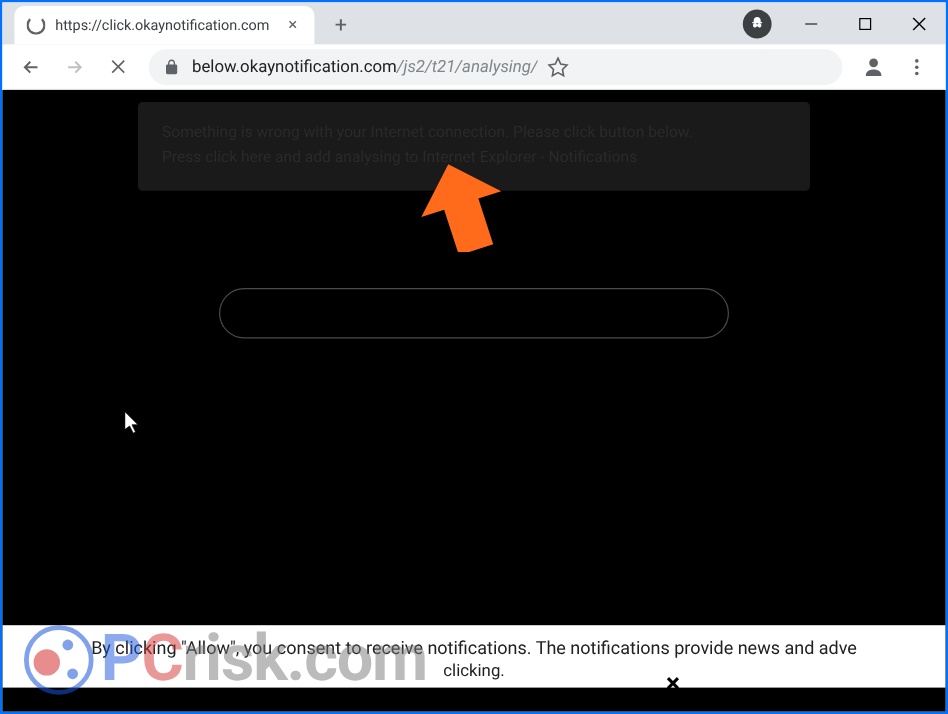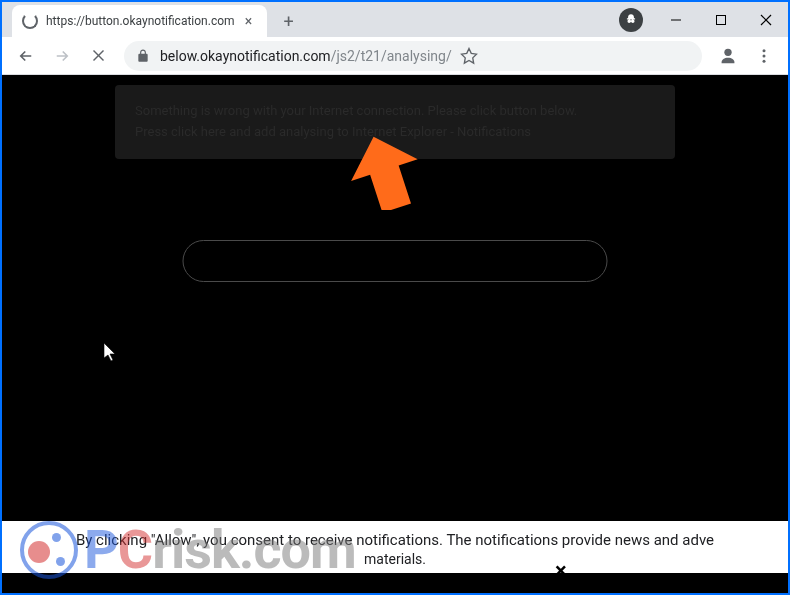--- a/index.html
+++ b/index.html
@@ -16,21 +16,21 @@
 .win-btn { width: 45px; height: 30px; display: flex; align-items: center; justify-content: center; color: #000; cursor: pointer; }
 .incognito-badge { position: absolute; right: 145px; top: 6px; width: 24px; height: 24px; background: #3c4043; border-radius: 50%; display: flex; align-items: center; justify-content: center; }
 .incognito-badge svg { width: 14px; height: 14px; fill: #fff; }
 .toolbar { height: 38px; background: #fff; display: flex; align-items: center; padding: 0 8px; gap: 4px; border-bottom: 1px solid #dadce0; }
 .nav-btn { width: 32px; height: 32px; display: flex; align-items: center; justify-content: center; color: #5f6368; cursor: pointer; border-radius: 50%; }
 .nav-btn.disabled { color: #bdc1c6; cursor: default; }
 .address-bar { flex: 1; height: 30px; background: #f1f3f4; border-radius: 15px; display: flex; align-items: center; padding: 0 12px; margin: 0 6px; }
 .lock-icon { width: 14px; height: 14px; margin-right: 10px; flex-shrink: 0; }
 .url-text { font-size: 14px; color: #202124; white-space: nowrap; overflow: hidden; }
 .url-domain { color: #202124; }
-.url-path { color: #80868b; }
+.url-path { color: #80868b; font-style: italic; }
 .star-icon { width: 18px; height: 18px; margin-left: 8px; flex-shrink: 0; }
 .content { flex: 1; background: #000; position: relative; overflow: hidden; }
 .dark-banner { position: absolute; top: 10px; left: 50%; transform: translateX(-50%); width: 560px; background: #1a1a1a; padding: 16px 20px; border-radius: 4px; }
 .dark-banner-line { color: #2a2a2a; font-size: 13px; line-height: 1.6; white-space: nowrap; overflow: hidden; }
 .pill { position: absolute; top: 165px; left: 50%; transform: translateX(-50%); width: 425px; height: 42px; border: 1px solid #4a4a4a; border-radius: 21px; }
 .cursor-arrow { position: absolute; top: 268px; left: 102px; width: 14px; height: 20px; color: #fff; pointer-events: none; }
 .consent-bar { position: absolute; bottom: 20px; left: 0; right: 0; background: #fff; padding: 10px 16px 6px; display: flex; flex-direction: column; align-items: center; }
 .consent-text { font-size: 15px; color: #202124; white-space: nowrap; }
 .consent-sub { font-size: 14px; color: #202124; margin-top: 2px; position: relative; }
 .consent-close { position: absolute; bottom: 10px; left: 50%; margin-left: 160px; font-size: 22px; font-weight: bold; color: #000; cursor: pointer; }
@@ -47,21 +47,21 @@
 .wm-rest { color: rgba(120,120,120,0.5); }
 .orange-arrow { position: absolute; top: 60px; left: 348px; width: 70px; height: 75px; pointer-events: none; }
 </style>
 </head>
 <body>
 
 <div class="browser-window">
   <div class="title-bar">
     <div class="tab">
       <div class="tab-favicon"></div>
-      <div class="tab-title">https://button.okaynotification.com</div>
+      <div class="tab-title">https://click.okaynotification.com</div>
       <div class="tab-close">×</div>
     </div>
     <div class="new-tab">+</div>
     <div class="incognito-badge">
       <svg viewBox="0 0 24 24">
           <path d="M12 2C9 2 7 4 7 7v2H5v2h14V9h-2V7c0-3-2-5-5-5zm-3 9c-1.7 0-3 1.3-3 3s1.3 3 3 3c1.3 0 2.4-.8 2.8-2h.4c.4 1.2 1.5 2 2.8 2 1.7 0 3-1.3 3-3s-1.3-3-3-3c-1.3 0-2.4.8-2.8 2h-.4c-.4-1.2-1.5-2-2.8-2z"></path>
         </svg>
     </div>
     <div class="window-controls">
       <div class="win-btn">
@@ -132,21 +132,21 @@
       <div class="dark-banner-line">Press click here and add analysing to Internet Explorer - Notifications</div>
     </div>
     <div class="pill"></div>
 
     <svg class="cursor-arrow" viewBox="0 0 14 20">
       <path d="M0 0 L0 15 L4 12 L7 18 L9 17 L6 11 L11 11 Z" fill="#fff" stroke="#000" stroke-width="0.6"></path>
     </svg>
 
     <div class="consent-bar">
       <div class="consent-text">By clicking "Allow", you consent to receive notifications. The notifications provide news and adve</div>
-      <div class="consent-sub">materials.</div>
+      <div class="consent-sub">clicking.</div>
     </div>
     <div class="consent-close">×</div>
 
     <svg class="orange-arrow" viewBox="0 0 70 75">
       <path d="M35 0 L70 35 L50 35 L50 75 L20 75 L20 35 L0 35 Z" fill="#ff6b1a" transform="rotate(-18 35 37)"></path>
     </svg>
 
     <div class="watermark">
       <div class="wm-logo">
         <div class="wm-circle wm-ring"></div>

